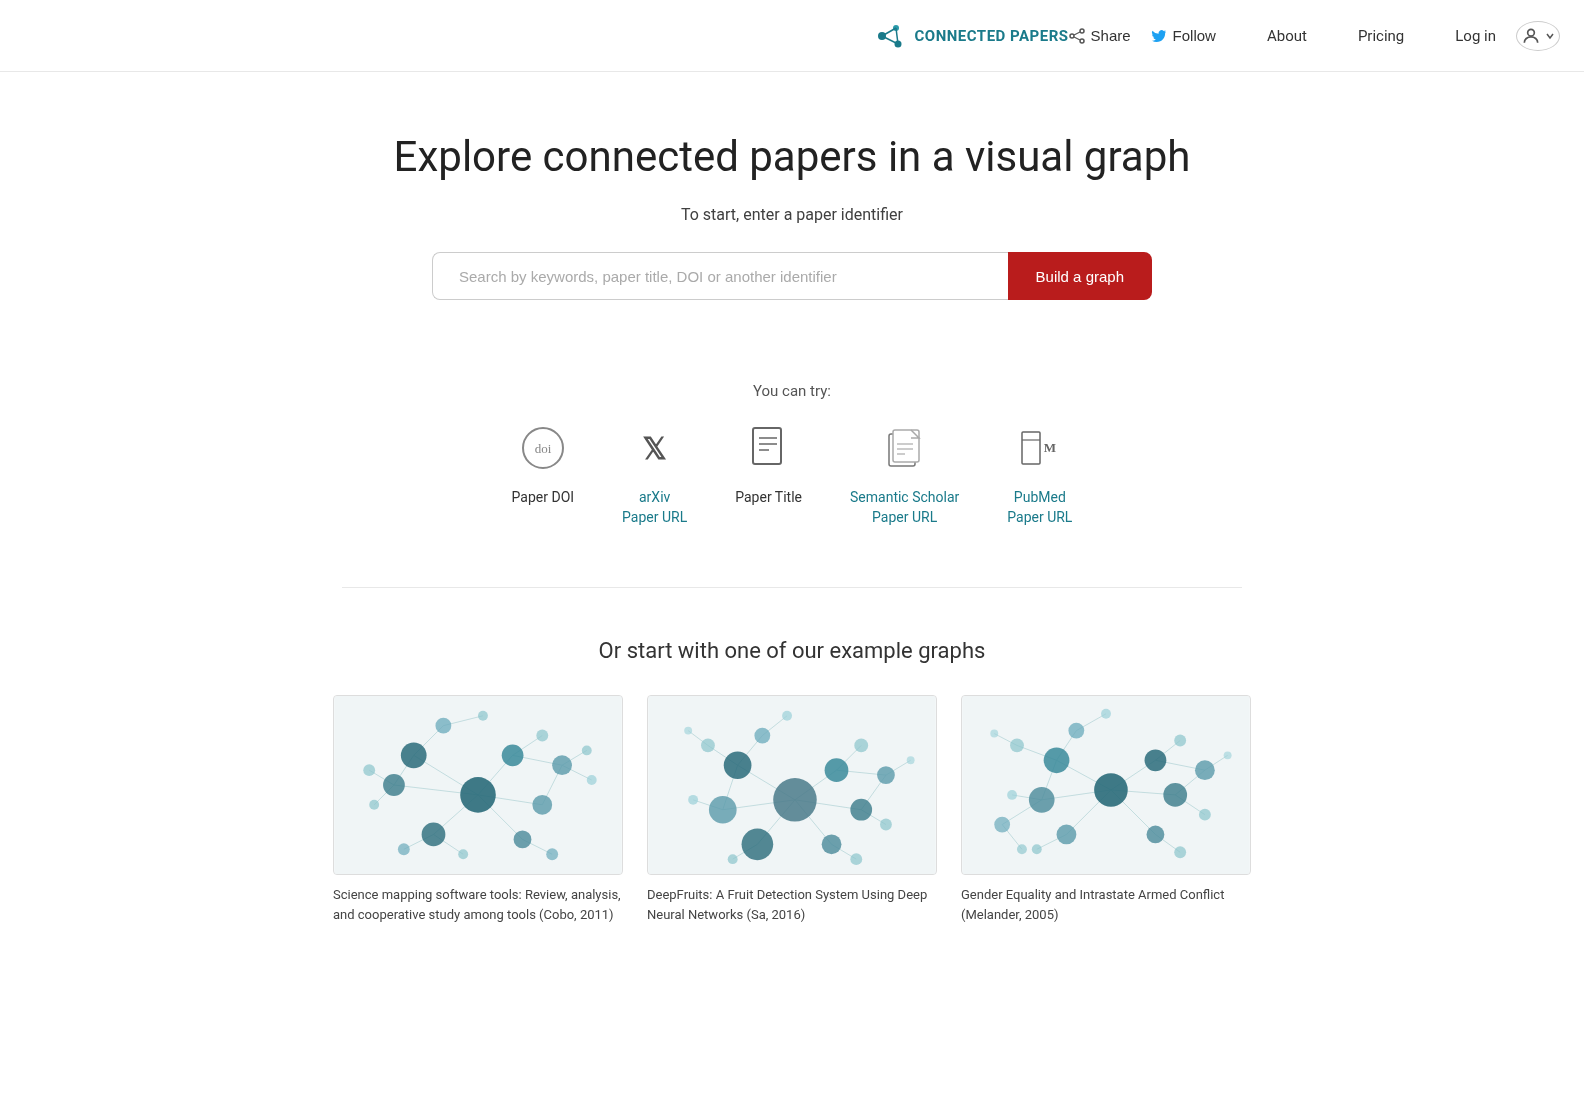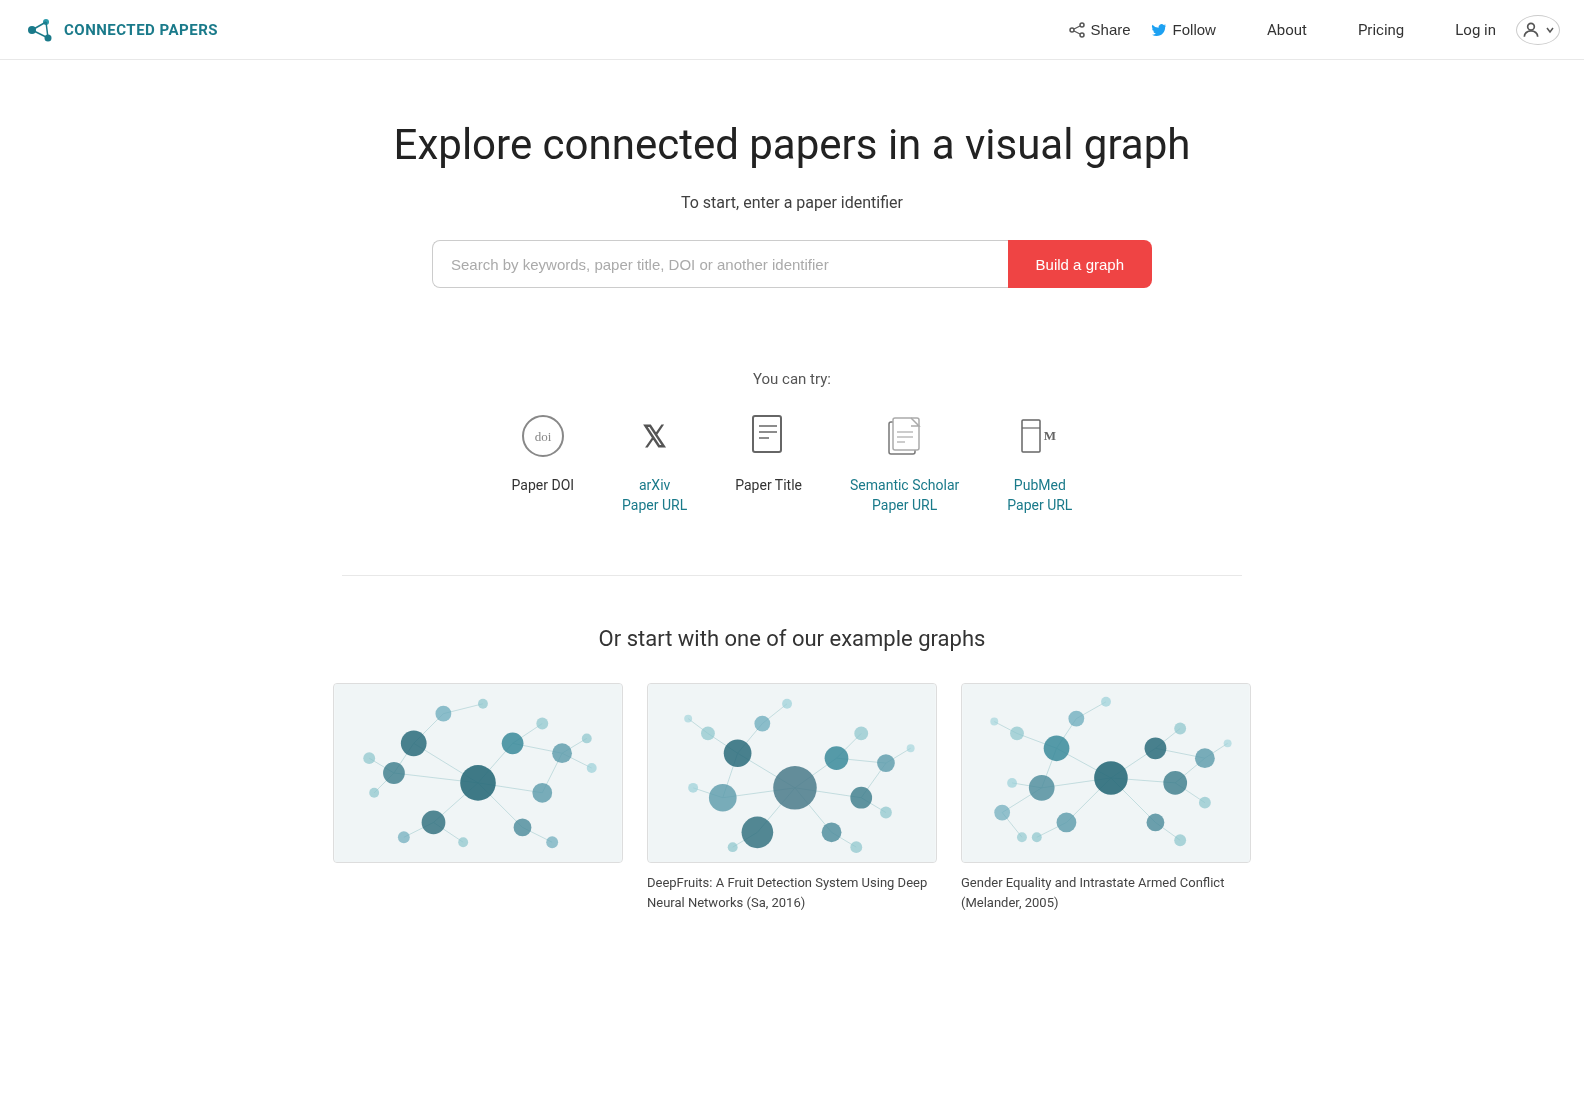--- a/index.html
+++ b/index.html
@@ -2,23 +2,23 @@
 <html><head>
   <meta charset="utf-8">
   <style>
     * { box-sizing: border-box; margin: 0; padding: 0; }
     body { font-family: -apple-system, BlinkMacSystemFont, 'Segoe UI', Roboto, sans-serif; background: #fff; color: #333; }
 
     
     .navbar {
       display: flex;
       align-items: center;
-      justify-content: space-between;
+      justify-content: flex-end;
       padding: 0 24px;
-      height: 60px;
+      height: 72px;
       border-bottom: 1px solid #e8e8e8;
       background: #fff;
       position: sticky;
       top: 0;
       z-index: 100;
     }
     .navbar-logo {
       display: flex;
       align-items: center;
       gap: 8px;
@@ -98,30 +98,30 @@
       gap: 0;
       max-width: 720px;
       margin: 0 auto 32px;
     }
     .search-input {
       flex: 1;
       height: 48px;
       border: 1px solid #ccc;
       border-right: none;
       border-radius: 8px 0 0 8px;
-      padding: 0 18px;
+      padding: 0 26px;
       font-size: 15px;
       color: #555;
       outline: none;
     }
     .search-input::placeholder { color: #aaa; }
     .build-btn {
       height: 48px;
       padding: 0 28px;
-      background: #ef4444;
+      background: #b91c1c;
       color: #fff;
       border: none;
       border-radius: 0 8px 8px 0;
       font-size: 15px;
       font-weight: 500;
       cursor: pointer;
       white-space: nowrap;
     }
 
     
@@ -390,20 +390,21 @@
           <circle cx="40" cy="110" r="5" fill="#8ac4cc" opacity="0.7"></circle>
           <circle cx="150" cy="20" r="5" fill="#8ac4cc" opacity="0.7"></circle>
           <circle cx="70" cy="155" r="6" fill="#6aaabb" opacity="0.7"></circle>
           <circle cx="130" cy="160" r="5" fill="#8ac4cc" opacity="0.7"></circle>
           <circle cx="220" cy="160" r="6" fill="#6aaabb" opacity="0.7"></circle>
           <circle cx="210" cy="40" r="6" fill="#8ac4cc" opacity="0.7"></circle>
           <circle cx="255" cy="55" r="5" fill="#8ac4cc" opacity="0.7"></circle>
           <circle cx="260" cy="85" r="5" fill="#9ad0d8" opacity="0.7"></circle>
         </svg>
       </div>
+      <p class="example-caption">Science mapping software tools: Review, analysis, and cooperative study among tools (Cobo, 2011)</p>
     </div>
 
     <div class="example-card">
       <div class="example-img-wrapper">
         <svg class="graph-svg" viewBox="0 0 290 180" xmlns="http://www.w3.org/2000/svg">
           <rect width="290" height="180" fill="#f0f5f6"></rect>
           <g stroke="#9ec8cc" stroke-width="0.8" opacity="0.7">
             <line x1="148" y1="105" x2="90" y2="70"></line>
             <line x1="148" y1="105" x2="75" y2="115"></line>
             <line x1="148" y1="105" x2="110" y2="150"></line>

